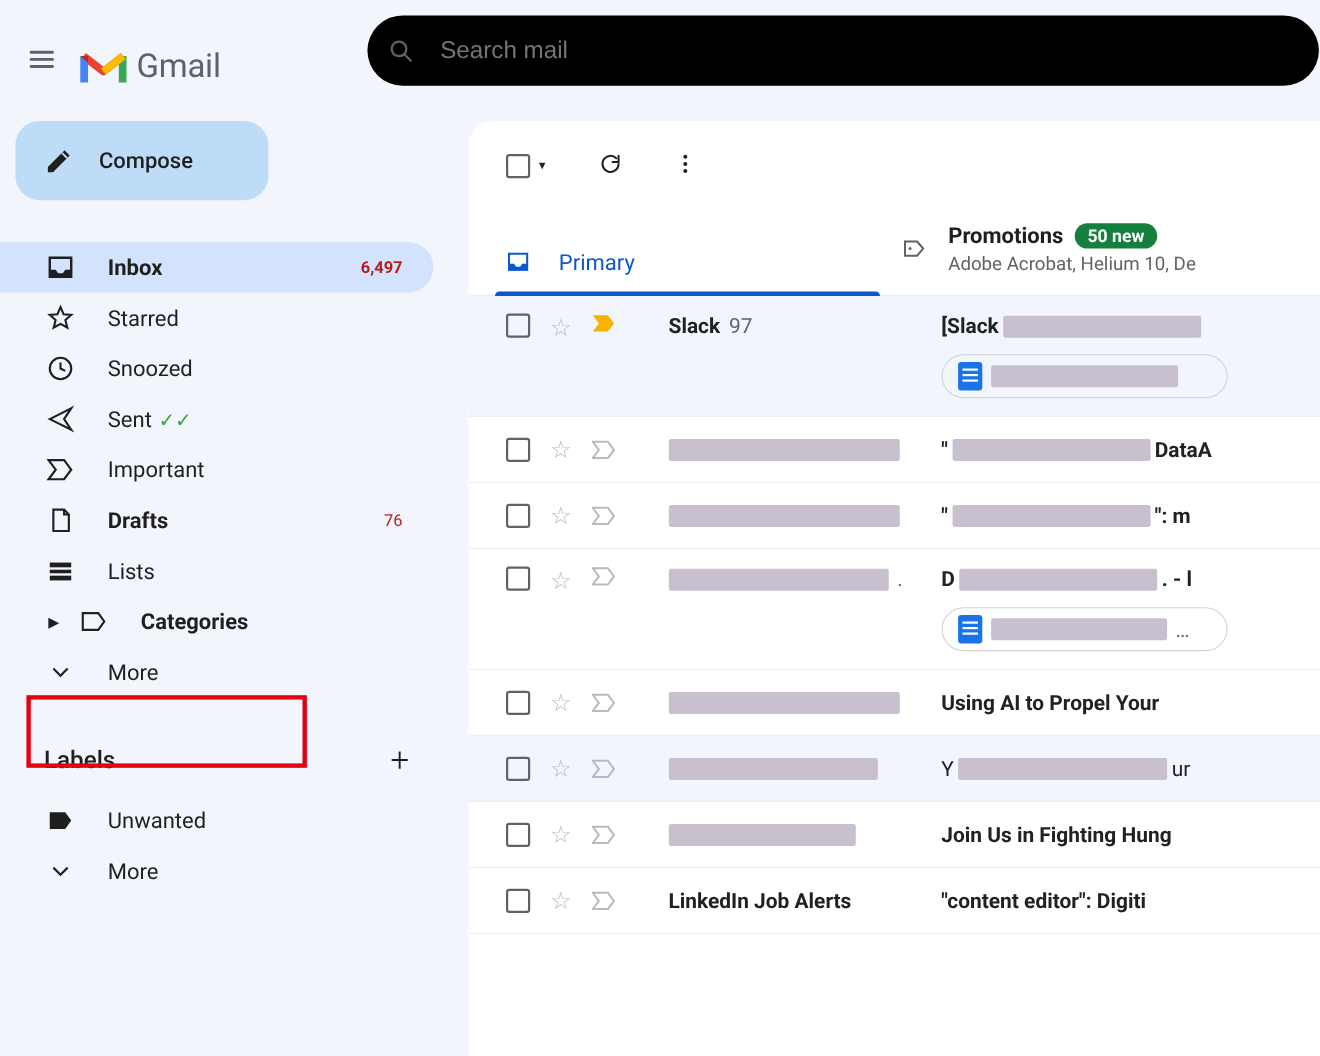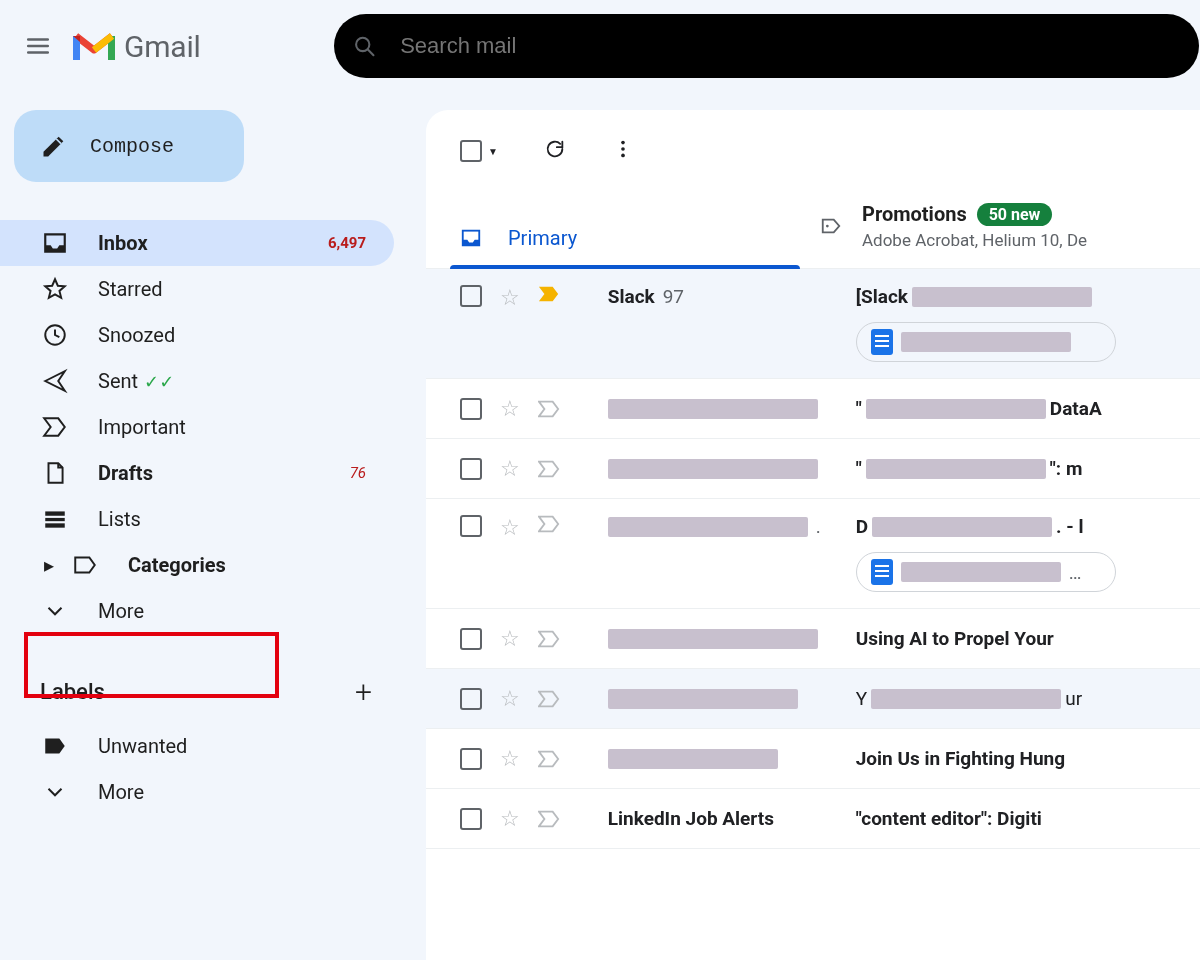--- a/index.html
+++ b/index.html
@@ -6,21 +6,21 @@
   html, body { margin:0; padding:0; }
   body {
     font-family: "Google Sans", Roboto, Arial, sans-serif;
     background:#f2f6fc;
     width:1200px; height:960px; overflow:hidden;
     color:#202124;
   }
 
   
   .header {
-    display:flex; align-items:center;
+    display:flex; align-items:flex-end;
     padding:14px 1px 14px 14px; gap:8px;
   }
   .burger {
     width:48px; height:48px; display:flex; align-items:center; justify-content:center;
     border-radius:50%; cursor:pointer;
   }
   .burger svg { width:26px; height:26px; }
   .logo-wrap { display:flex; align-items:center; gap:8px; padding-left:2px; }
   .gmail-logo { width:44px; height:32px; position:relative; }
   .product {
@@ -51,42 +51,41 @@
   }
   .compose {
     display:flex; align-items:center; gap:22px;
     background:#bedcf8;
     width:230px; height:72px;
     border-radius:22px;
     padding-left:26px;
     font-size:20px; font-weight:500; color:#1f1f1f;
     margin-bottom:38px;
     cursor:pointer;
-    font-family:Liberation Mono, monospace;
   }
   .compose svg { width:28px; height:28px; }
 
   .nav-list { list-style:none; margin:0; padding:0; width:380px; }
   .nav-item {
     height:46px; border-radius:0 26px 26px 0;
     display:flex; align-items:center;
     padding-left:42px; padding-right:28px;
     gap:30px; cursor:pointer;
     font-size:20px; color:#1f1f1f;
     margin-left:-14px;
   }
   .nav-item.active { background:#d3e3fd; }
   .nav-item.active .nav-label,
   .nav-item.bold .nav-label { font-weight:700; }
   .nav-icon { width:26px; height:26px; display:flex; align-items:center; justify-content:center; flex:0 0 26px; }
   .nav-icon svg { width:26px; height:26px; fill:none; stroke:#1f1f1f; stroke-width:1.8; }
   .nav-icon.filled svg { fill:#1f1f1f; stroke:none; }
   .nav-label { flex:1; }
   .nav-count { color:#b91c1c; font-weight:700; font-size:15px; }
-  .nav-count.light { font-weight:400;font-style:italic; }
+  .nav-count.light { font-weight:400; }
   .sent-checks { color:#2aa74a; margin-left:6px; font-size:18px; }
   .expand-caret { margin-right:4px; width:14px; display:flex; justify-content:center; }
 
   .highlight-box {
     position:absolute;
     left:24px; top:522px;
     width:255px; height:66px;
     border:4px solid #e3000f;
     pointer-events:none;
   }

